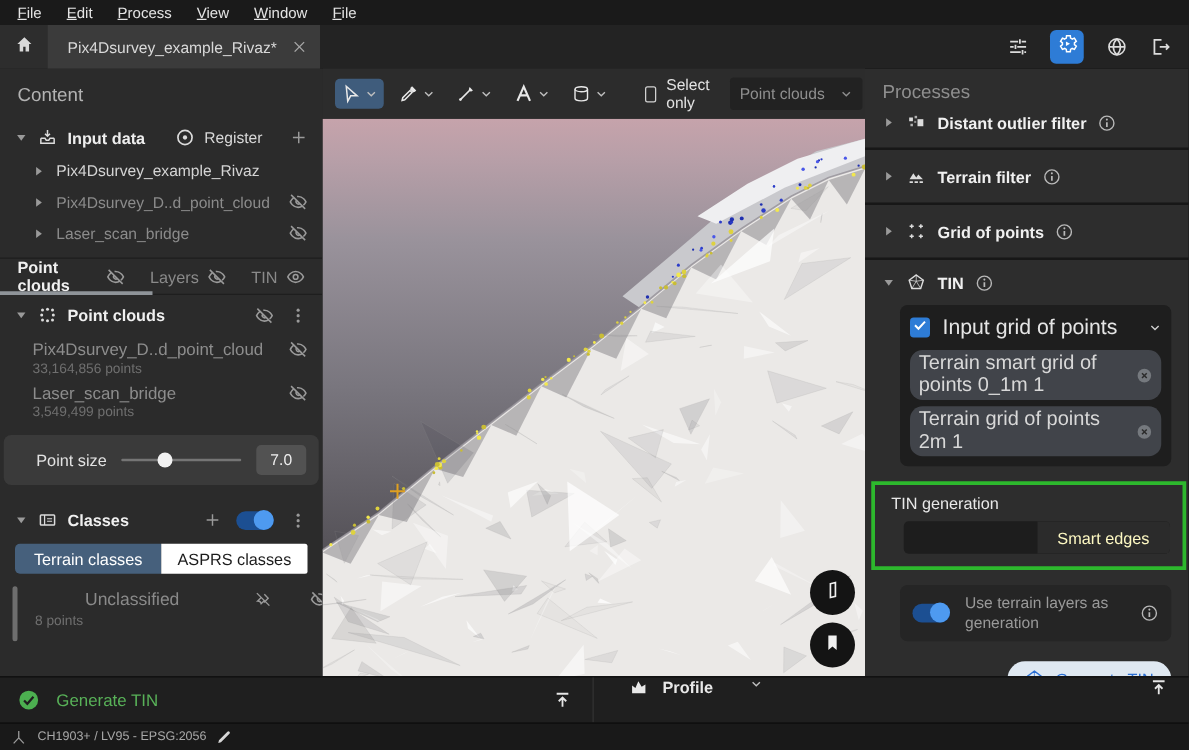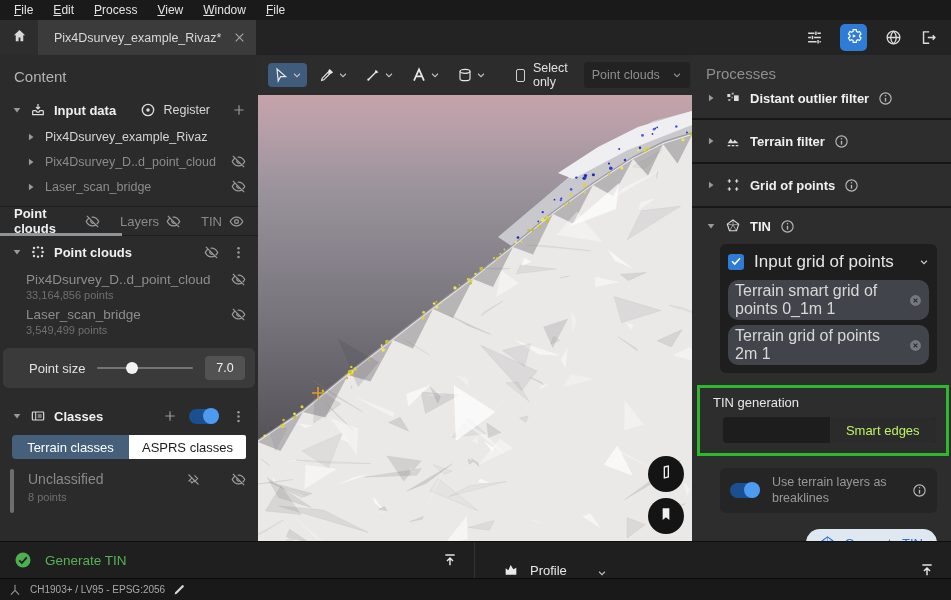--- a/index.html
+++ b/index.html
@@ -76,21 +76,21 @@
     font-size:12.5px; display:flex; align-items:center; justify-content:center; }
   .classes-header { height:32px; padding:0 12px; gap:8px; margin-top:12px; }
   .toggle { width:30px; height:15px; border-radius:8px; background:#1c4f92; position:relative; flex-shrink:0; }
   .toggle::after { content:""; position:absolute; right:0px; top:-1px; width:16px; height:16px;
     border-radius:50%; background:#4e9af0; }
   .classes-tabs { display:flex; margin:3px 12px 0; height:24px; }
   .ctab { flex:1; display:flex; align-items:center; justify-content:center; font-size:13px; }
   .ctab-terrain { background:#46607c; color:#ffffff; border-radius:4px 0 0 4px; }
   .ctab-asprs { background:#ffffff; color:#1c1c1c; border-radius:0 2px 2px 0; }
   .class-item { padding:12px 12px 0 28px; position:relative; }
-  .class-item-name { font-size:14px; color:#8a8a8a; display:flex; align-items:center; gap:30px; }
+  .class-item-name { font-size:14px; color:#8a8a8a; display:flex; align-items:center; gap:30px;margin-left:40px; }
   .class-item-name .spacer { margin-left:auto; }
   .class-item-count { font-size:11px; color:#6f6f6f; margin-top:4px; }
   .class-scrollbar { position:absolute; left:10px; top:10px; width:4px; height:44px; background:#6e6e6e; border-radius:2px; }
 
   
   .viewport { width:434px; position:relative; flex-shrink:0; background:#2c2c2c; }
   .vp-toolbar { position:absolute; top:0; left:0; right:0; height:40px; background:#2c2c2c;
     display:flex; align-items:center; padding:0 10px; }
   .tool { display:flex; align-items:center; gap:3px; padding:4px 5px; border-radius:4px; color:#e8e8e8; margin-right:7px; }
   .tool.selected { background:#3f5c7c; }
@@ -126,40 +126,40 @@
   .ig-chev { margin-left:auto; color:#d0d0d0; }
   .chips { display:flex; flex-direction:column; gap:5px; margin-top:8px; align-items:flex-start; }
   .chip { display:flex; align-items:center; gap:6px; background:#41444a; border-radius:10px;
     padding:2px 7px; font-size:16px; color:#d8d8d8; }
   .chip-x { width:13px; height:13px; } .chip-x svg { width:13px; height:13px; display:block; }
   .tin-gen-highlight { margin:12px -12px 0 -9px; border:3px solid #2db82d; padding:7px 10px 10px 9px; }
   .tin-gen-label { color:#e8e8e8; font-size:13px; margin-bottom:7px; padding-left:4px; }
   .segmented { display:flex; height:26px; margin-left:14px; background:#1d1d1d; border-radius:4px; overflow:hidden; }
   .seg { flex:1; display:flex; align-items:center; justify-content:center; font-size:13px; }
   .seg-quick { background:#0c4a6e; color:#cfe2f5; border-radius:4px;margin-top:32px; }
-  .seg-smart { background:#2b2b2b; color:#bef264; }
+  .seg-smart { background:#2b2b2b; color:#fef9c3; }
   .breaklines-box { margin:12px 0 0 14px; background:#252525; border-radius:6px; padding:7px 10px;
     display:flex; align-items:center; gap:12px; }
   .bk-label { color:#999999; font-size:12.5px; width:128px; line-height:1.25; }
   .bk-info { margin-left:auto; }
   .gen-row { display:flex; justify-content:flex-end; margin-top:16px; }
   .gen-btn { display:flex; align-items:center; gap:8px; background:#dfe8f1; border-radius:14px;
     height:28px; padding:0 14px; color:#2b6fd4; font-size:13px; }
   .gen-btn .ic16 { color:#2b6fd4; } .gen-btn .ic16 svg{ width:15px; height:15px; }
   .rp-filler { flex:1; background:#202020; }
 
   
   .bottom-bar { position:absolute; top:541px; left:0; right:0; height:37px; background:#1f1f1f;
     display:flex; border-top:1px solid #0e0e0e; }
   .bb-left { width:475px; display:flex; align-items:center; padding:0 16px 0 14px; border-right:1px solid #333; }
   .check-circle { width:18px; height:18px; color:#4caf50; } .check-circle svg { width:18px; height:18px; display:block; }
   .bb-gen-label { color:#58b158; font-size:13.5px; margin-left:13px; }
   .collapse-btn { margin-left:auto; color:#e6e6e6; width:16px; height:16px; }
   .collapse-btn svg { width:16px; height:16px; display:block; }
-  .bb-right { flex:1; display:flex; align-items:flex-end; padding:0 16px 0 28px; }
+  .bb-right { flex:1; display:flex; align-items:flex-start; padding:0 16px 0 28px;font-weight:bold; }
   .profile-ic { width:16px; height:16px; color:#e8e8e8; } .profile-ic svg { width:16px; height:16px; display:block; }
   .bb-profile-label { color:#e8e8e8; font-size:13px; margin:0 30px 0 11px; }
 
   
   .status-bar { position:absolute; top:578px; left:0; right:0; height:22px; background:#191919;
     display:flex; align-items:center; padding:0 8px; gap:8px; border-top:1px solid #0c0c0c; }
   .axes-ic { width:14px; height:14px; color:#9a9a9a; } .axes-ic svg { width:14px; height:14px; display:block; }
   .crs-label { font-size:10px; color:#a8a8a8; }
   .pencil-ic { width:13px; height:13px; color:#d6d6d6; } .pencil-ic svg { width:13px; height:13px; display:block; }
 </style>
@@ -907,21 +907,21 @@
         <div class="tin-gen-highlight">
           <div class="tin-gen-label">TIN generation</div>
           <div class="segmented">
             <span class="seg seg-quick">Quick</span>
             <span class="seg seg-smart">Smart edges</span>
           </div>
         </div>
 
         <div class="breaklines-box">
           <span class="toggle"></span>
-          <span class="bk-label">Use terrain layers as breaklines</span>
+          <span class="bk-label">Use terrain layers as generation</span>
           <span class="info-ic bk-info">
               <svg viewBox="0 0 24 24" stroke="currentColor" fill="none" stroke-width="1.8">
                 <circle cx="12" cy="12" r="9"></circle>
                 <path d="M12 11v6" stroke-width="2.2"></path>
                 <circle cx="12" cy="7.5" r="1.3" fill="currentColor" stroke="none"></circle>
               </svg>
             </span>
         </div>
 
         <div class="gen-row">

